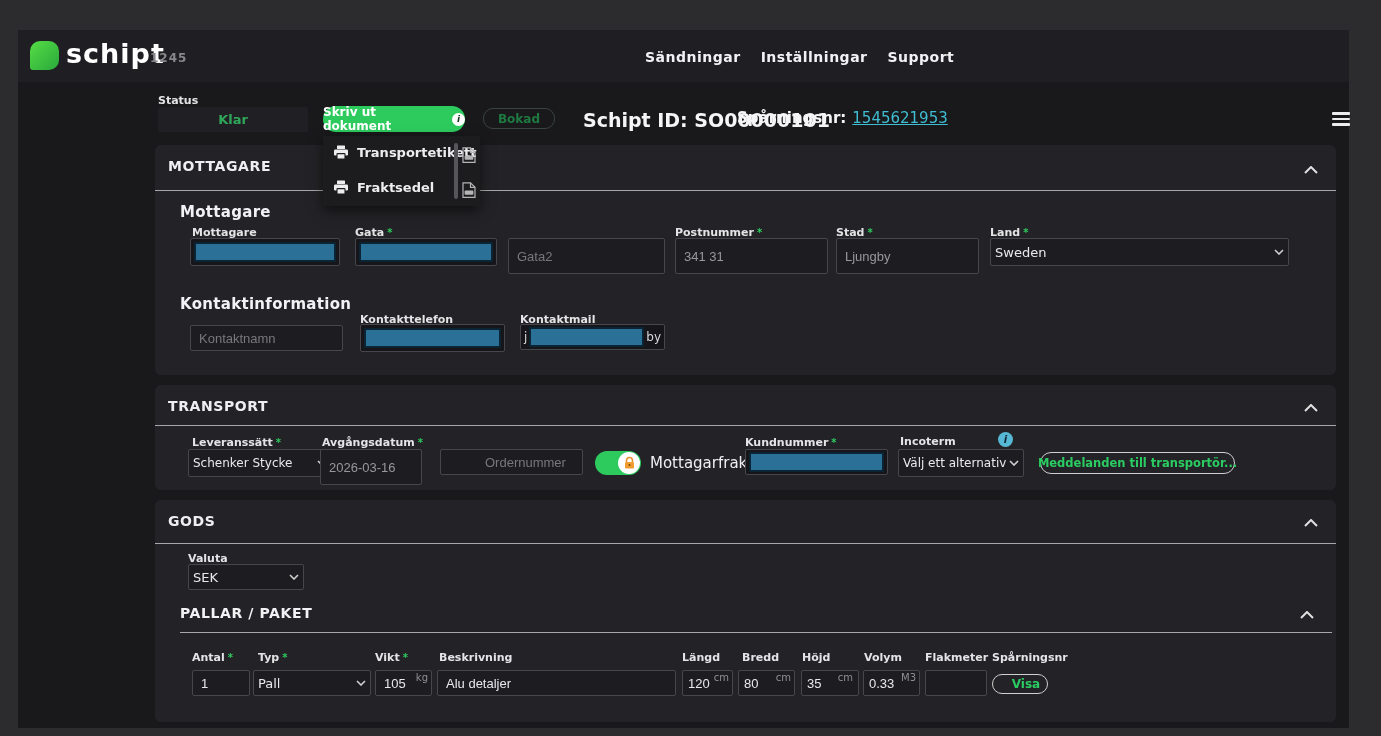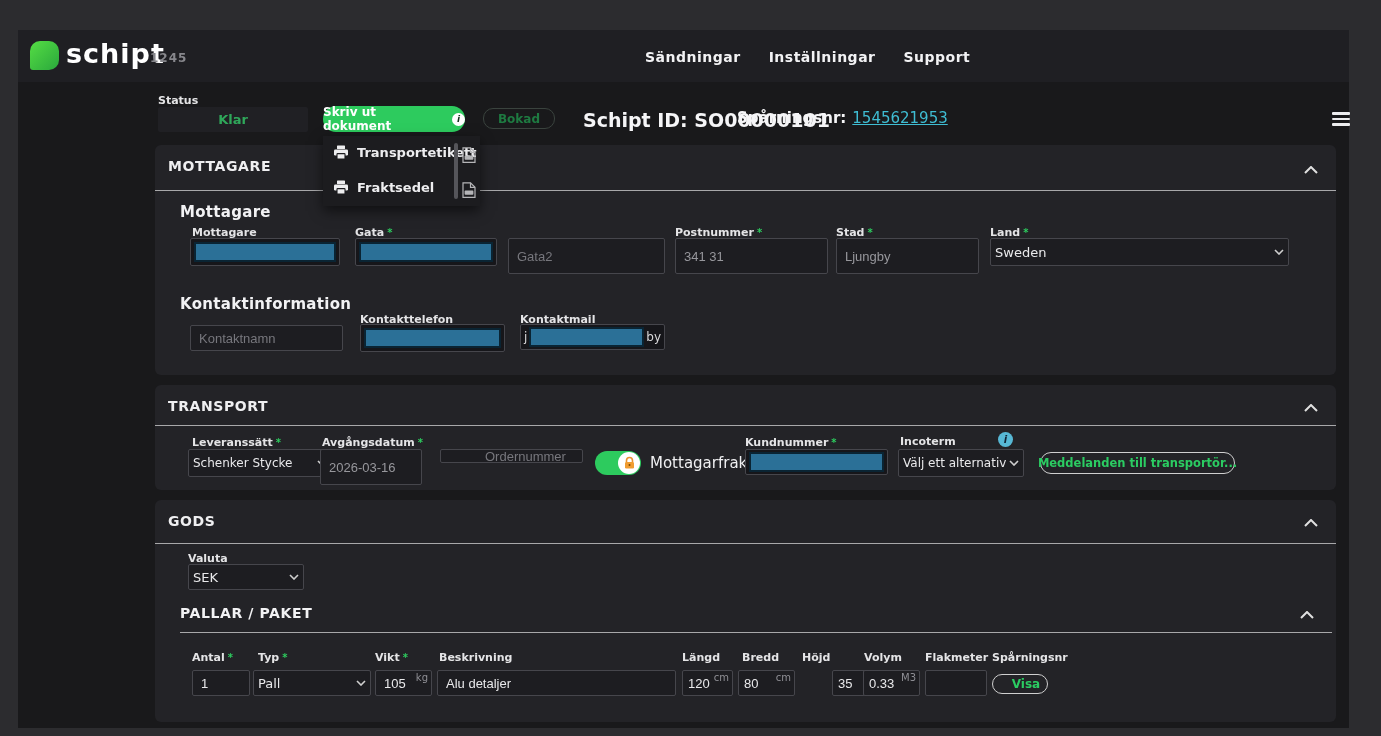--- a/index.html
+++ b/index.html
@@ -7,21 +7,21 @@
     font-family:"DejaVu Sans", sans-serif; }
   .screen { position:relative; width:1381px; height:736px; background:#2c2c2f; }
   .bg-app { position:absolute; left:18px; top:30px; width:1331px; height:698px; background:#19191b; }
   .topbar { position:absolute; left:18px; top:30px; width:1331px; height:52px; background:#1f1f23; }
 
   
   .logo-mark { position:absolute; left:30px; top:41px; width:29px; height:29px;
     background:linear-gradient(135deg,#55dd44,#2aa83c); border-radius:10px 10px 10px 3px; }
   .brand { position:absolute; left:66px; top:38px; font-size:27px; font-weight:700; color:#ffffff; letter-spacing:1px; }
   .brand-badge { position:absolute; left:150px; top:51px; font-size:12px; font-weight:700; color:#87878c; letter-spacing:1px; }
-  .nav { position:absolute; left:645px; top:49px; display:flex; gap:28px; }
+  .nav { position:absolute; left:645px; top:49px; display:flex; gap:20px; }
   .nav span { font-size:14px; font-weight:700; color:#f2f2f4; letter-spacing:.5px; cursor:pointer; }
 
   
   .lbl { position:absolute; font-size:11px; font-weight:700; color:#e4e4e6; white-space:nowrap; }
   .req { color:#2dcb5e; font-weight:700; }
   .req::after { content:"*"; margin-left:3px; font-size:10px; }
   .status-box { position:absolute; left:158px; top:107px; width:150px; height:25px; background:#202024;
     border-radius:2px; display:flex; align-items:center; justify-content:center;
     font-size:13px; font-weight:700; color:#2fa75a; }
   .print-btn { position:absolute; left:323px; top:106px; width:142px; height:26px; border-radius:13px;
@@ -215,21 +215,21 @@
     <div class="sel" style="left:33px; top:64px; width:144px;align-items:center;">
       <span>Schenker Stycke</span>
       <svg width="10" height="6">
           <polyline points="1,1 5,5 9,1" fill="none" stroke="#cfcfcf" stroke-width="1.6"></polyline>
         </svg>
     </div>
 
     <div class="lbl" style="left:167px; top:51px;"><span>Avgångsdatum</span><span class="req"></span></div>
     <input class="inp" style="left: 165px; top: 64px; width: 102px;" value="2026-03-16">
 
-    <input class="inp" style="left: 285px; top: 64px; width: 143px; height: 14px; padding-left: 44px;" placeholder="Ordernummer">
+    <input class="inp" style="left: 285px; top: 64px; width: 143px; height: 26px; padding-left: 44px;" placeholder="Ordernummer">
 
     <div class="toggle" style="left:440px; top:66px;">
       <div class="knob">
         <svg width="13" height="14" viewBox="0 0 13 14">
           <path d="M3.5 6V4.5a3 3 0 0 1 6 0V6" fill="none" stroke="#e8912d" stroke-width="1.6"></path>
           <rect x="2" y="6" width="9" height="6.5" rx="1.2" fill="#f09c30"></rect>
           <circle cx="6.5" cy="8.9" r="1" fill="#7a4a00"></circle>
         </svg>
       </div>
     </div>
@@ -301,21 +301,21 @@
     </div>
     <input class="inp val-white" style="left: 282px; top: 170px; width: 239px; height: 26px;" value="Alu detaljer">
     <div style="position:absolute; left:527px; top:170px; width:51px; height:26px;">
       <input class="inp val-white" style="left: 0px; top: 0px; width: 51px; height: 26px; padding: 0px 5px;" value="120">
       <span class="unit">cm</span>
     </div>
     <div style="position:absolute; left:583px; top:170px; width:57px; height:26px;">
       <input class="inp val-white" style="left: 0px; top: 0px; width: 57px; height: 26px; padding: 0px 5px;" value="80">
       <span class="unit">cm</span>
     </div>
-    <div style="position:absolute; left:677px; top:170px; width:56px; height:26px;">
+    <div style="position:absolute; left:646px; top:170px; width:56px; height:26px;">
       <input class="inp val-white" style="left: 0px; top: 0px; width: 58px; height: 26px; padding: 0px 5px;" value="35">
       <span class="unit">cm</span>
     </div>
     <div style="position:absolute; left:708px; top:170px; width:57px; height:26px;">
       <input class="inp val-white" style="left: 0px; top: 0px; width: 57px; height: 26px; padding: 0px 5px;" value="0.33">
       <span class="unit">M3</span>
     </div>
     <input class="inp val-white" style="left: 770px; top: 170px; width: 62px; height: 26px;" value="">
     <div class="ghost-btn" style="left:837px; top:174px; width:56px; height:20px; font-size:12px;padding-left:12px;">Visa</div>
   </div>

